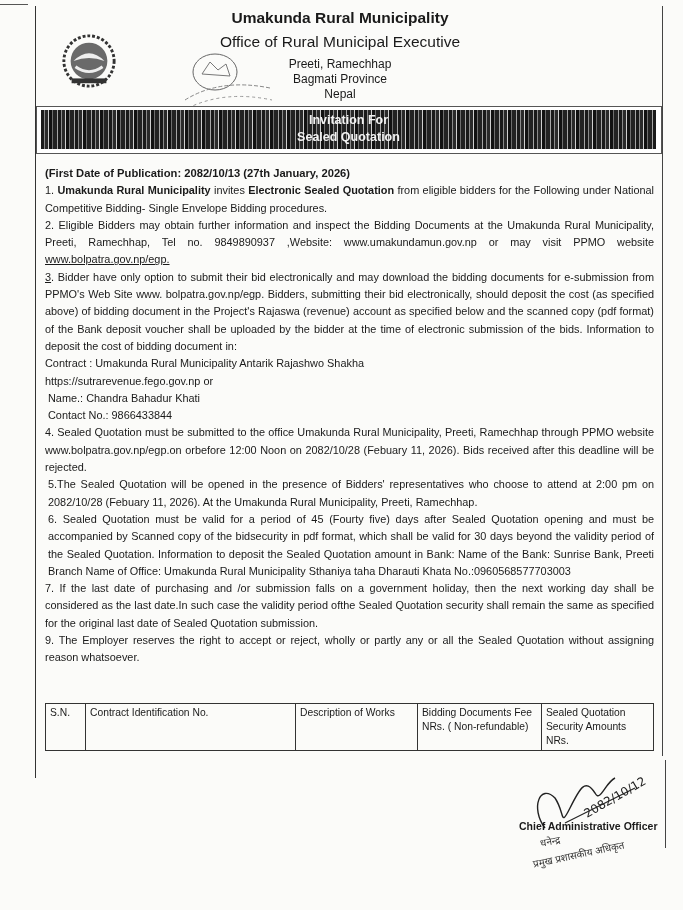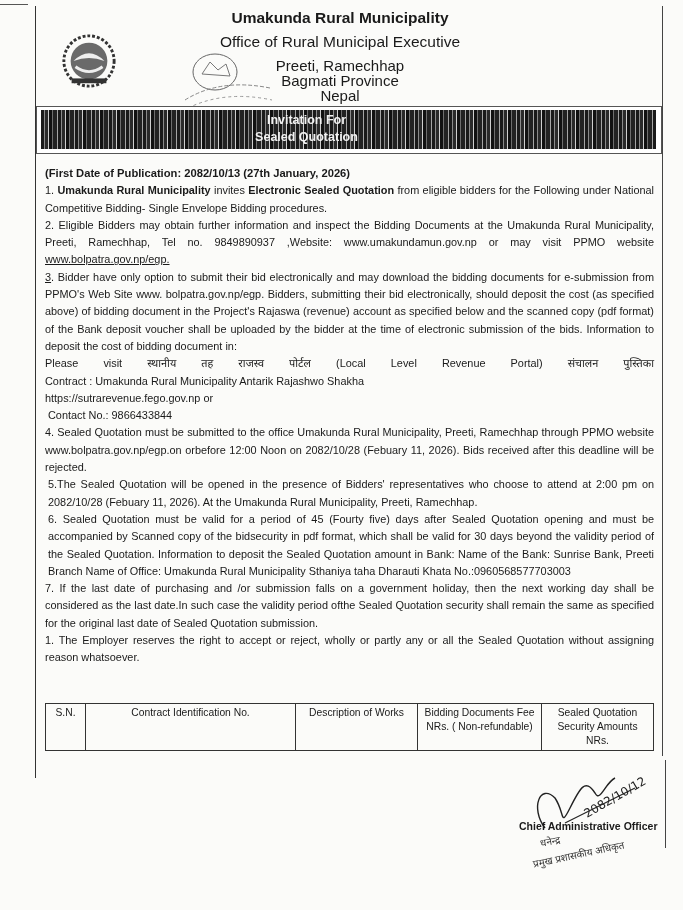--- a/index.html
+++ b/index.html
@@ -9,41 +9,41 @@
   .frame-left { position: absolute; left: 35px; top: 6px; width: 1px; height: 772px; background: #333; }
   .frame-right { position: absolute; left: 662px; top: 6px; width: 1px; height: 750px; background: #444; }
   .frame-right2 { position: absolute; left: 665px; top: 760px; width: 1px; height: 88px; background: #444; }
 
   .emblem { position: absolute; left: 60px; top: 32px; width: 58px; height: 58px; }
   .stamp { position: absolute; left: 180px; top: 50px; width: 95px; height: 60px; }
 
   .hdr { position: absolute; left: 140px; width: 400px; text-align: center; }
   .hdr-title1 { top: 9px; font-size: 15.5px; font-weight: bold; }
   .hdr-title2 { top: 33px; font-size: 15.5px; font-weight: normal; }
-  .hdr-line { font-size: 15px; }
+  .hdr-line { font-size: 12px; }
   .hdr-l1 { top: 57px; }
   .hdr-l2 { top: 72px; }
   .hdr-l3 { top: 87px; }
 
   .banner-box { position: absolute; left: 36px; top: 106px; width: 626px; height: 48px;
                 border: 1px solid #555; box-sizing: border-box; background: #fff; }
   .banner { position: absolute; left: 41px; top: 110px; width: 615px; height: 39px;
             background: repeating-linear-gradient(90deg,#1a1a1a 0px,#1a1a1a 3px,#8a8a8a 3px,#8a8a8a 4px,#2a2a2a 4px,#2a2a2a 7px,#cfcfcf 7px,#cfcfcf 8px,#111 8px,#111 11px,#6e6e6e 11px,#6e6e6e 12px,#222 12px,#222 16px,#a5a5a5 16px,#a5a5a5 17px); }
-  .banner-text { position: absolute; left: 41px; top: 112px; width: 531px; text-align: center;
+  .banner-text { position: absolute; left: 41px; top: 112px; width: 615px; text-align: center;
                  color: #f2f2f2; font-weight: bold; font-size: 12.5px; line-height: 17px; }
 
   .content { position: absolute; left: 45px; top: 165px; width: 609px; font-size: 10.9px; line-height: 17.3px; }
   .content p { margin: 0; text-align: justify; }
   .pub { text-align: right; font-weight: bold; font-size: 11.2px; }
   .just-last { text-align-last: justify; }
   .indent { padding-left: 3px; }
 
   table.bids { position: absolute; left: 45px; top: 703px; width: 609px; border-collapse: collapse;
                font-size: 10.3px; line-height: 14px; }
-  table.bids td { border: 1px solid #333; vertical-align: top; padding: 2px 4px; text-align: center; }
+  table.bids td { border: 1px solid #333; vertical-align: top; padding: 2px 4px; }
   .c1 { width: 31px; } .c2 { width: 201px; } .c3 { width: 113px; margin-left: 40px; } .c4 { width: 115px; }
 
   .sig-scribble { position: absolute; left: 525px; top: 768px; width: 130px; height: 70px; }
   .sig-title { position: absolute; left: 519px; top: 820px; font-size: 10.5px; font-weight: bold; }
   .sig-name { position: absolute; left: 540px; top: 834px; font-size: 10px; transform: rotate(-10deg); color: #333; }
   .sig-role { position: absolute; left: 532px; top: 847px; font-size: 10px; transform: rotate(-12deg); color: #333; }
 </style>
 </head>
 <body>
 
@@ -84,29 +84,29 @@
   <p class="pub">(First Date of Publication: 2082/10/13 (27th January, 2026)</p>
   <p>
     <span>1. </span><b>Umakunda Rural Municipality</b><span> invites </span><b>Electronic Sealed Quotation</b><span> from eligible bidders for the Following under National Competitive Bidding- Single Envelope Bidding procedures.</span>
   </p>
   <p>
     <span>2. Eligible Bidders may obtain further information and inspect the Bidding Documents at the Umakunda Rural Municipality, Preeti, Ramechhap, Tel no. 9849890937 ,Website: www.umakundamun.gov.np or may visit PPMO website </span><u>www.bolpatra.gov.np/egp.</u>
   </p>
   <p>
     <u>3</u><span>. Bidder have only option to submit their bid electronically and may download the bidding documents for e-submission from PPMO's Web Site www. bolpatra.gov.np/egp. Bidders, submitting their bid electronically, should deposit the cost (as specified above) of bidding document in the Project's Rajaswa (revenue) account as specified below and the scanned copy (pdf format) of the Bank deposit voucher shall be uploaded by the bidder at the time of electronic submission of the bids. Information to deposit the cost of bidding document in:</span>
   </p>
-  <p class="just-last">Please visit स्थानीय तह राजस्व पोर्टल (Local Level Revenue Portal) संचालन पुस्तिका</p>
   <p>Contract : Umakunda Rural Municipality Antarik Rajashwo Shakha</p>
   <p>https://sutrarevenue.fego.gov.np or</p>
+  <p class="indent">Name.: Chandra Bahadur Khati</p>
   <p class="indent">Contact No.: 9866433844</p>
   <p>4. Sealed Quotation must be submitted to the office Umakunda Rural Municipality, Preeti, Ramechhap through PPMO website www.bolpatra.gov.np/egp.on orbefore 12:00 Noon on 2082/10/28 (Febuary 11, 2026). Bids received after this deadline will be rejected.</p>
   <p class="indent">5.The Sealed Quotation will be opened in the presence of Bidders' representatives who choose to attend at 2:00 pm on 2082/10/28 (Febuary 11, 2026). At the Umakunda Rural Municipality, Preeti, Ramechhap.</p>
   <p class="indent">6. Sealed Quotation must be valid for a period of 45 (Fourty five) days after Sealed Quotation opening and must be accompanied by Scanned copy of the bidsecurity in pdf format, which shall be valid for 30 days beyond the validity period of the Sealed Quotation. Information to deposit the Sealed Quotation amount in Bank: Name of the Bank: Sunrise Bank, Preeti Branch Name of Office: Umakunda Rural Municipality Sthaniya taha Dharauti Khata No.:0960568577703003</p>
   <p>7. If the last date of purchasing and /or submission falls on a government holiday, then the next working day shall be considered as the last date.In such case the validity period ofthe Sealed Quotation security shall remain the same as specified for the original last date of Sealed Quotation submission.</p>
-  <p>1. The Employer reserves the right to accept or reject, wholly or partly any or all the Sealed Quotation without assigning reason whatsoever.</p>
+  <p>9. The Employer reserves the right to accept or reject, wholly or partly any or all the Sealed Quotation without assigning reason whatsoever.</p>
 </div>
 
 <table class="bids">
   <tbody>
       <tr>
     <td class="c1">S.N.</td>
     <td class="c2">Contract Identification No.</td>
     <td class="c3">Description of Works</td>
     <td class="c4">Bidding Documents Fee NRs. ( Non-refundable)</td>
     <td>Sealed Quotation Security Amounts NRs.</td>

